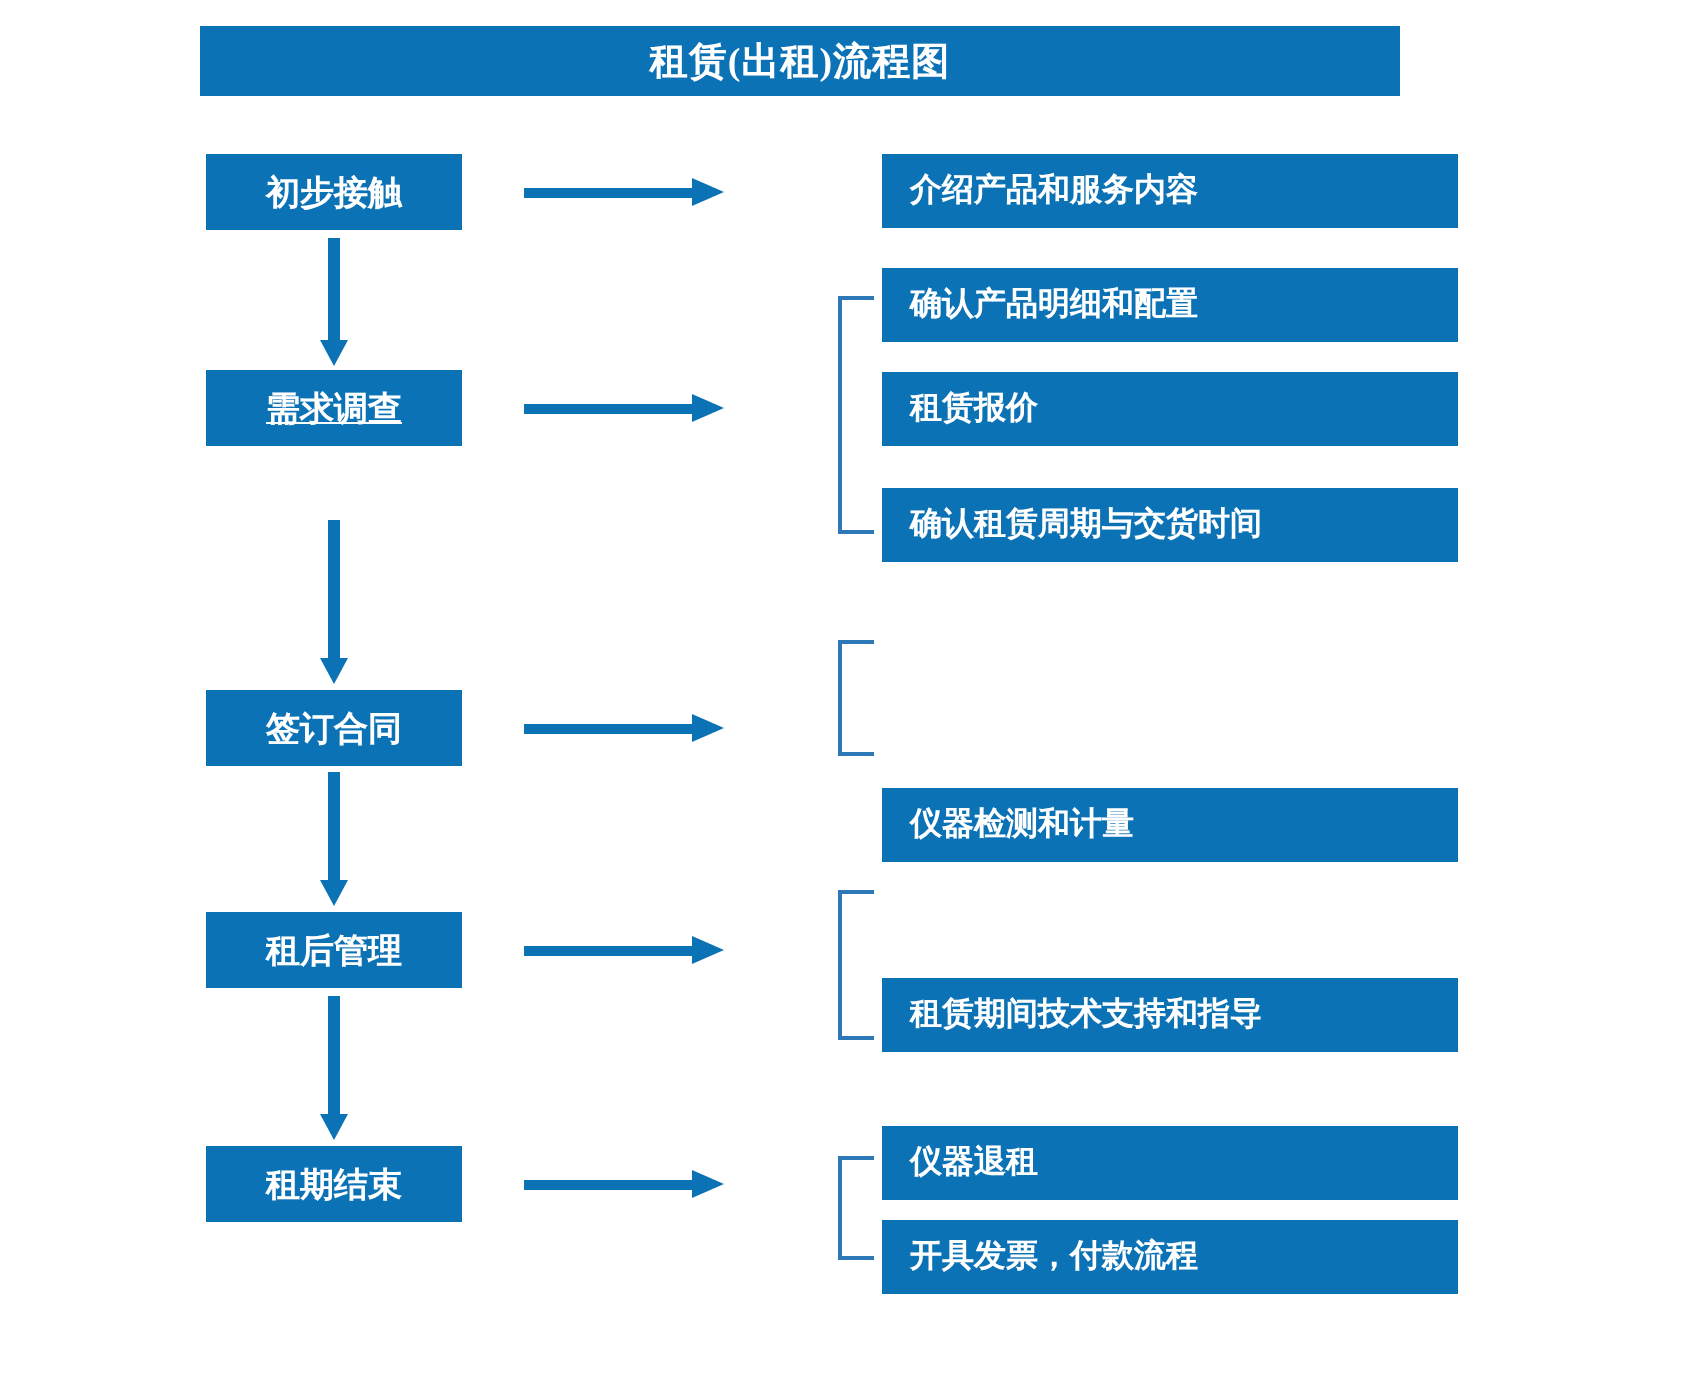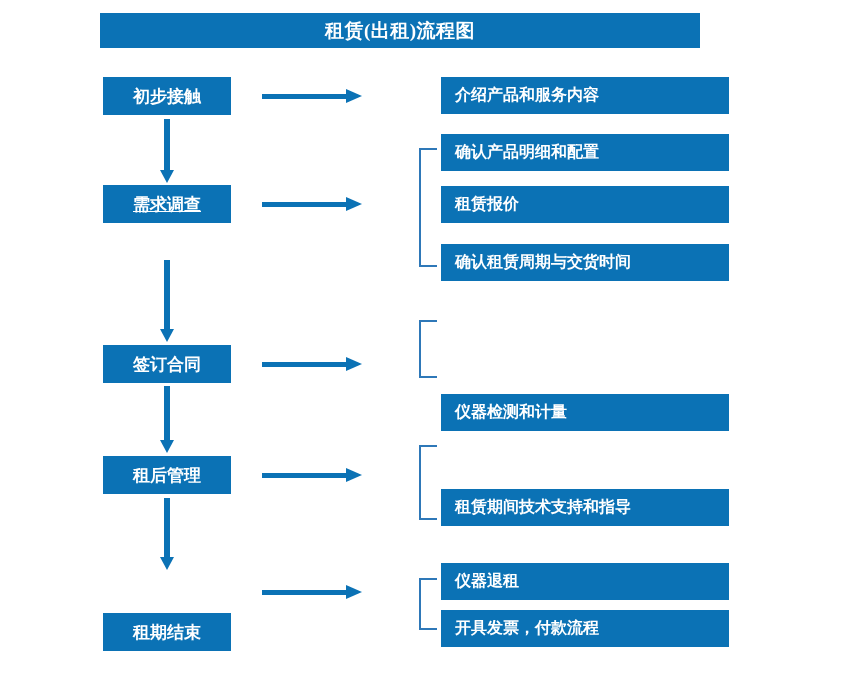--- a/index.html
+++ b/index.html
@@ -134,21 +134,21 @@
   <div class="title-bar">租赁(出租)流程图</div>
 
   <div class="box stage" style="top:77px;">初步接触</div>
 
   <div class="box stage" style="top:185px;text-decoration:underline;">需求调查</div>
 
   <div class="box stage" style="top:345px;">签订合同</div>
 
   <div class="box stage" style="top:456px;text-align:center;">租后管理</div>
 
-  <div class="box stage" style="top:573px;margin-top:40px;">租期结束</div>
+  <div class="box stage" style="top:573px;">租期结束</div>
 
   <div class="arrow-v" style="top:119px; height:64px;">
     <div class="shaft" style="height:51px;"></div>
     <div class="head" style="top:51px;"></div>
   </div>
 
   <div class="arrow-v" style="top:260px; height:82px;">
     <div class="shaft" style="height:69px;"></div>
     <div class="head" style="top:69px;"></div>
   </div>

